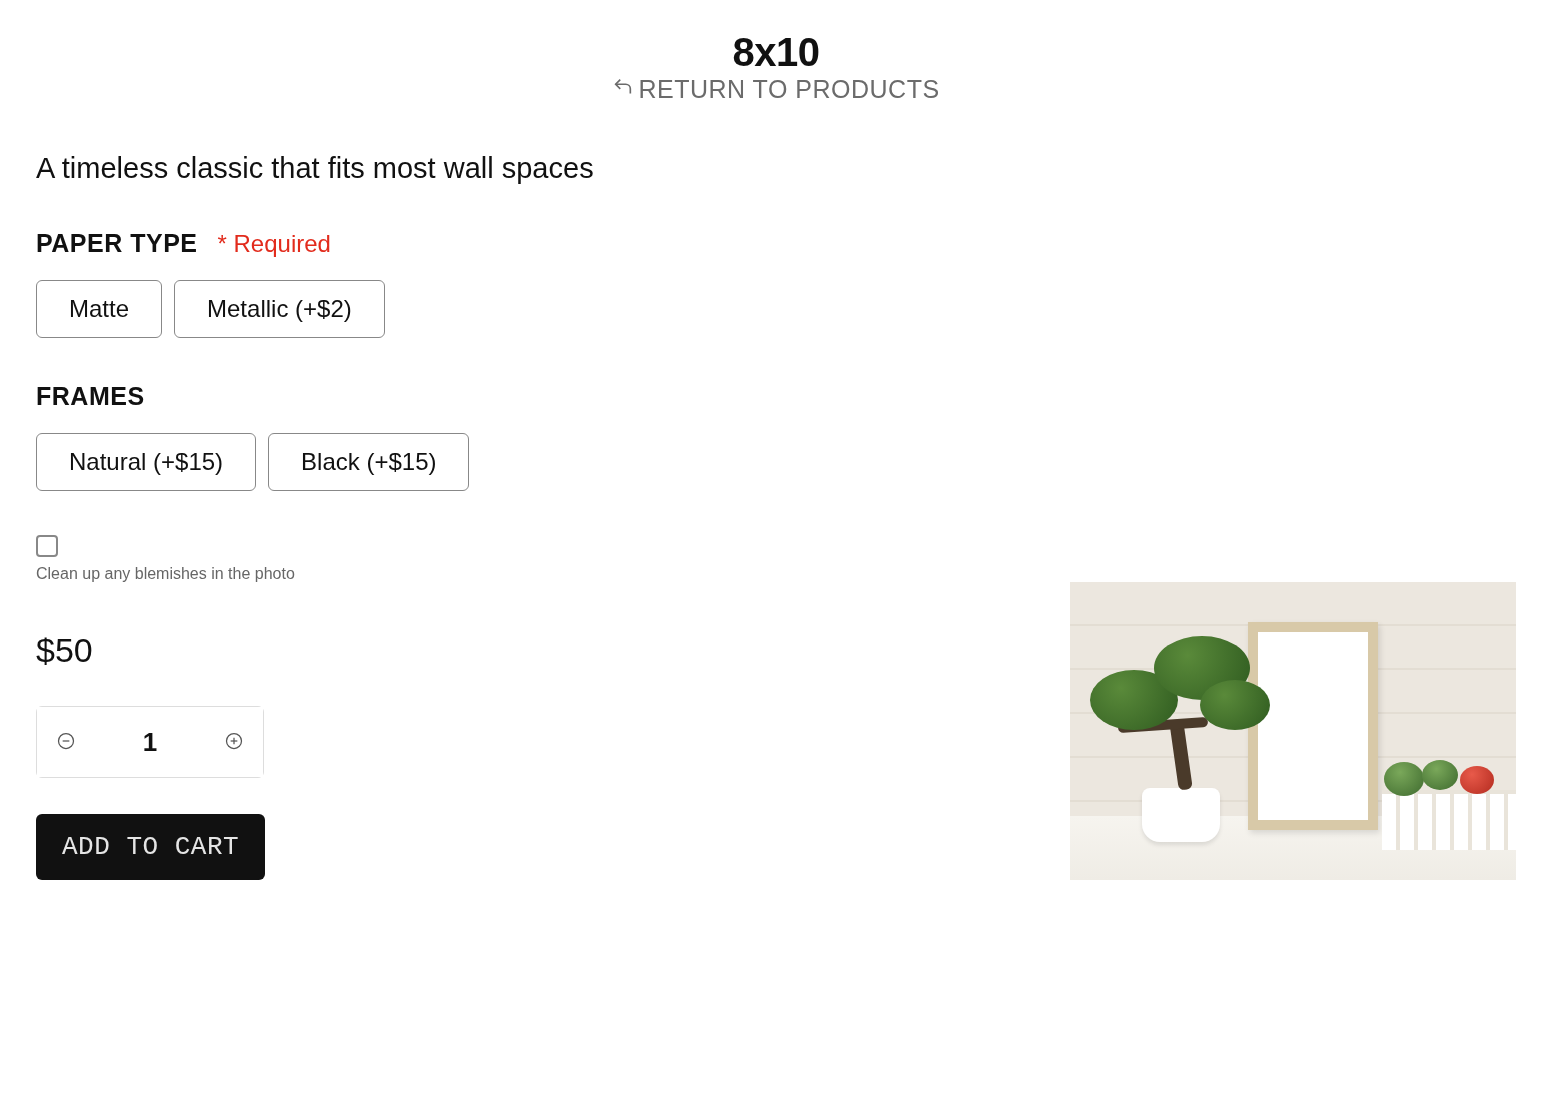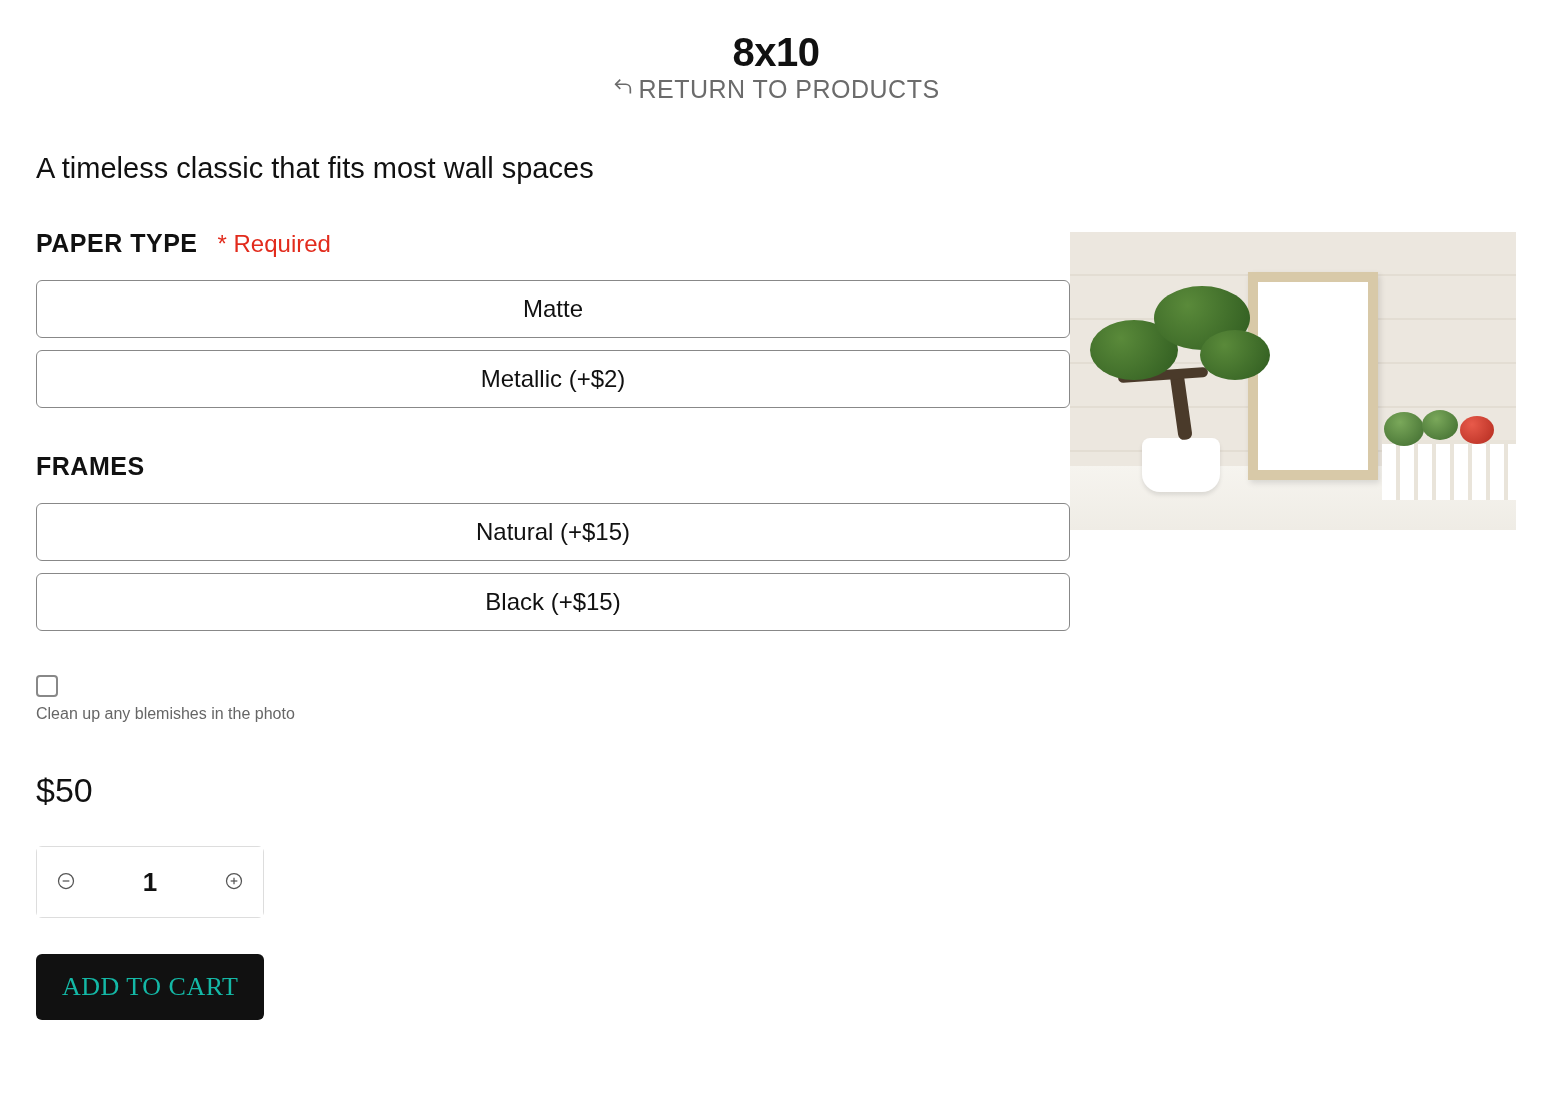--- a/index.html
+++ b/index.html
@@ -5,21 +5,21 @@
     * { box-sizing: border-box; margin: 0; padding: 0; }
     body {
       font-family: -apple-system, BlinkMacSystemFont, "Segoe UI", Helvetica, Arial, sans-serif;
       background: #fff;
       color: #111;
       padding: 30px 36px;
       width: 1552px;
     }
     .page {
       display: flex;
-      align-items: flex-start;
+      align-items: flex-end;
     }
     .main-col {
       flex: 1;
       min-width: 0;
     }
     .side-col {
       width: 446px;
       flex-shrink: 0;
     }
     .header-row {
@@ -64,21 +64,20 @@
     }
     .required-tag {
       color: #e22b1c;
       font-size: 24px;
       font-weight: 400;
     }
     .option-row {
       display: flex;
       gap: 12px;
       margin-bottom: 44px;
-      flex-direction: column;
     }
     .option-btn {
       background: #fff;
       border: 1px solid #888;
       border-radius: 6px;
       padding: 14px 32px;
       font-size: 24px;
       font-weight: 400;
       color: #111;
       cursor: pointer;
@@ -134,29 +133,29 @@
     }
     .qty-btn svg { width: 20px; height: 20px; stroke: #555; fill: none; stroke-width: 1.5; }
     .qty-value {
       width: 110px;
       text-align: center;
       font-size: 26px;
       font-weight: 700;
     }
     .add-to-cart {
       background: #111;
-      color: #14b8a6;
+      color: #e5e5e5;
       border: none;
       border-radius: 6px;
       padding: 18px 26px;
       font-size: 26px;
       font-weight: 400;
       letter-spacing: 0.5px;
       cursor: pointer;
-      font-family: Liberation Serif, serif;
+      font-family: Liberation Mono, monospace;
     }
     .product-image {
       width: 446px;
       height: 298px;
       background: #f1efea;
       position: relative;
       overflow: hidden;
       margin-top: 80px;
     }
     

